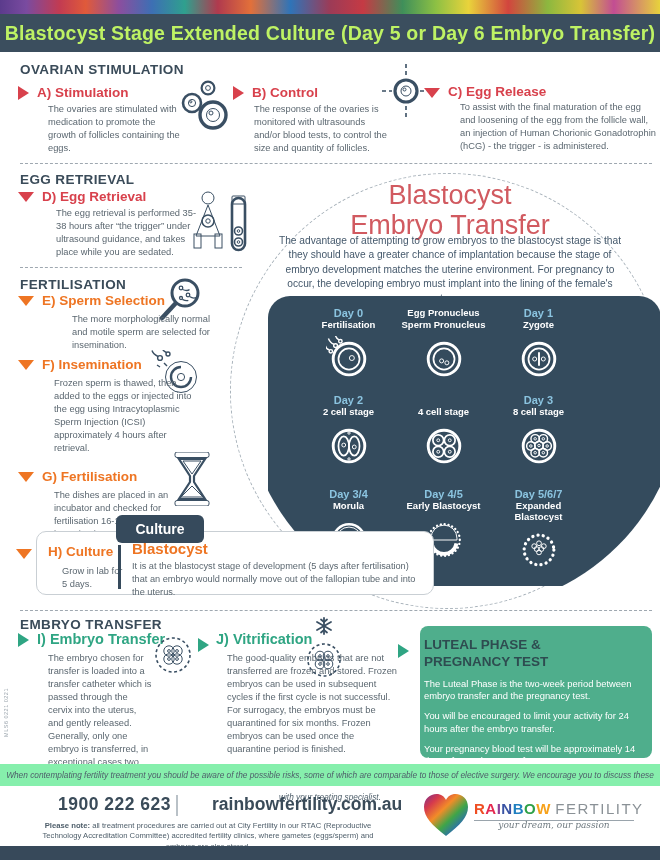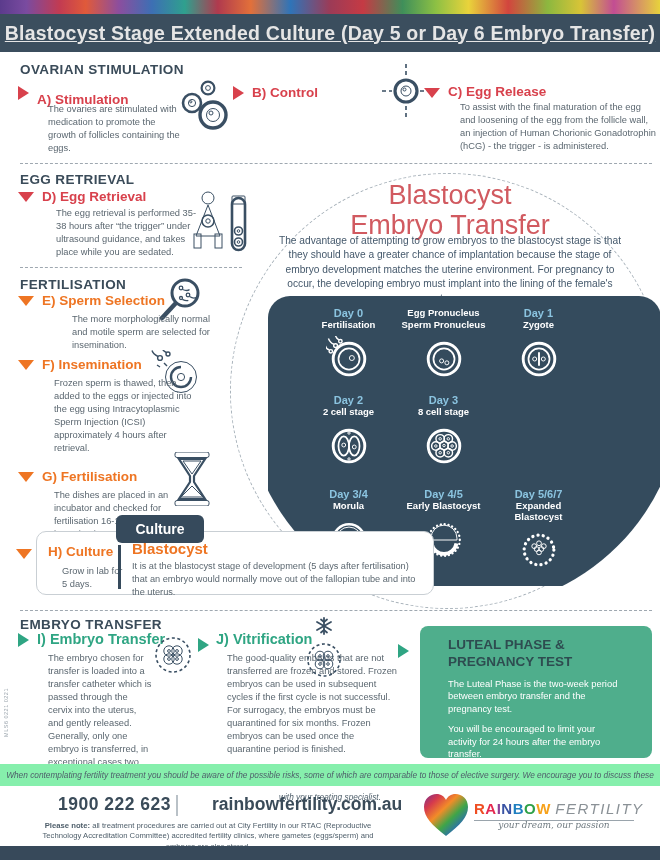--- a/index.html
+++ b/index.html
@@ -3,21 +3,21 @@
 <meta charset="utf-8">
 <style>
   * { margin:0; padding:0; box-sizing:border-box; }
   body { font-family:"Liberation Sans", sans-serif; background:#888; }
   #page { position:relative; width:660px; height:860px; background:#fff; overflow:hidden; margin:0 auto; }
 
   .rainbow { position:absolute; left:0; top:0; width:660px; height:14px;
     background:linear-gradient(90deg,#5B3B8C 0%,#7A4BA0 4%,#C23B52 9%,#E05A3A 13%,#8C4E9E 18%,#3D6FB4 23%,#2FA08E 28%,#B03A4E 33%,#E2703A 38%,#2F74B8 44%,#9C3B57 50%,#C53A44 55%,#3F8F5A 61%,#8CC044 66%,#E9D33B 71%,#D2453E 77%,#8CB83F 83%,#D8C437 88%,#C24D93 93%,#E7D23C 100%); }
   .header { position:absolute; left:0; top:14px; width:660px; height:38px; background:#3B4E5E;
     display:flex; align-items:center; justify-content:center; }
-  .header h1 { color:#e5e5e5; font-size:19.5px; font-weight:bold; letter-spacing:0.2px;text-decoration:underline; }
+  .header h1 { color:#bef264; font-size:19.5px; font-weight:bold; letter-spacing:0.2px; }
 
   .sec-title { position:absolute; font-size:13.5px; font-weight:bold; color:#3A4B59; letter-spacing:0.4px; }
   .lbl { position:absolute; font-size:13.5px; font-weight:bold; }
   .lbl.red { color:#D8414C; } .lbl.orange { color:#EE7523; } .lbl.green { color:#2FA583; font-size:14.5px; }
   .body { position:absolute; font-size:9.3px; color:#5B6770; line-height:1.4; }
 
   .arr-r { position:absolute; width:0; height:0; border-left:11px solid #D8414C; border-top:7px solid transparent; border-bottom:7px solid transparent; }
   .arr-d { position:absolute; width:0; height:0; border-top:10px solid #D8414C; border-left:8px solid transparent; border-right:8px solid transparent; }
   .arr-d.orange { border-top-color:#EE7523; }
   .arr-r.green { border-left-color:#2FA583; }
@@ -45,42 +45,42 @@
 
   
   .culture-box { position:absolute; left:36px; top:531px; width:398px; height:64px;
     background:#fff; border:1.6px solid #C9CFD4; border-radius:10px; }
   .culture-tab { position:absolute; left:116px; top:515px; width:88px; height:28px; background:#364A5C;
     border-radius:6px; color:#fff; font-size:14px; font-weight:bold; display:flex; align-items:center; justify-content:center; }
   .cul-divider { position:absolute; left:118px; top:545px; width:3px; height:44px; background:#364A5C; }
 
   
   .luteal { position:absolute; left:420px; top:626px; width:232px; height:132px; background:#4FAE8C;
-    border-radius:8px; padding:11px 28px; }
+    border-radius:8px; padding:11px 4px; }
   .luteal h3 { color:#2E4C50; font-size:13.5px; line-height:1.25; margin-bottom:7px; width:160px; }
   .luteal p { color:#fff; font-size:9.4px; line-height:1.35; margin-bottom:7px; }
 
   .side-code { position:absolute; left:3px; top:688px; writing-mode:vertical-rl; transform:rotate(180deg);
     font-size:5.5px; color:#9AA4AC; letter-spacing:0.5px; }
 
   .disclaimer { position:absolute; left:0; top:764px; width:660px; height:22px; background:#86efac;
     font-size:8.3px; color:#4E5E6A; text-align:center; line-height:22px;font-style:italic; }
 
   .phone { position:absolute; left:58px; top:794px; font-size:17.5px; font-weight:bold; color:#3A4B59; letter-spacing:0.5px; }
   .foot-div { position:absolute; left:176px; top:795px; width:1.5px; height:21px; background:#B9C1C7; }
   .website { position:absolute; left:212px; top:794px; font-size:17.5px; font-weight:bold; color:#3A4B59; }
   .note { position:absolute; left:28px; top:821px; width:360px; font-size:7.7px; color:#4E5E6A;
     text-align:center; line-height:1.35; }
   .note b { font-weight:bold; }
 
   .logo { position:absolute; left:422px; top:790px; width:216px; height:52px; }
   .logo-heart { position:absolute; left:0; top:2px; }
   .logo-words { position:absolute; left:52px; top:10px; width:160px; border-bottom:1.2px solid #9AA4AC; padding-bottom:2px; white-space:nowrap; }
   .logo-rainbow { font-size:15px; font-weight:bold; letter-spacing:0.5px; }
-  .logo-fert { font-size:15px; color:#8A9196; letter-spacing:1.5px;font-style:italic; }
+  .logo-fert { font-size:15px; color:#8A9196; letter-spacing:1.5px; }
   .logo-tag { position:absolute; left:52px; top:30px; width:160px; text-align:center;
     font-family:"DejaVu Serif", serif; font-style:italic; font-size:9px; color:#6F7A80; }
 
   .bottom-bar { position:absolute; left:0; top:846px; width:660px; height:14px; background:#37495A; }
 
   .left-icon path, .left-icon circle, .left-icon rect, .left-icon line, .left-icon ellipse, .left-icon polygon { stroke:#3A4F63; fill:none; }
 </style>
 </head>
 <body>
 
@@ -152,20 +152,35 @@
           <div class="s-day">Day 2</div>
           <div class="s-name">2 cell stage</div>
           <svg class="sicon" width="46" height="46" viewBox="-24 -24 48 48">
             <circle r="16.5" stroke-width="3"></circle>
             <ellipse cx="-5.5" cy="0" rx="5.5" ry="10" stroke-width="1.8"></ellipse>
             <ellipse cx="5.5" cy="0" rx="5.5" ry="10" stroke-width="1.8"></ellipse>
             <circle cx="-5.5" cy="-1" r="2" fill="#fff" stroke="none"></circle>
             <circle cx="5.5" cy="1" r="2" fill="#fff" stroke="none"></circle>
             <circle cx="0" cy="-13.5" r="1.2" fill="#fff" stroke="none"></circle>
             <circle cx="0" cy="13.5" r="1.2" fill="#fff" stroke="none"></circle>
+          </svg>
+        </div>
+        <div class="stage">
+          <div class="s-day"></div>
+          <div class="s-name">4 cell stage</div>
+          <svg class="sicon" width="46" height="46" viewBox="-24 -24 48 48">
+            <circle r="16.5" stroke-width="3"></circle>
+            <circle cx="-6" cy="-6" r="5.6" stroke-width="1.8"></circle>
+              <circle cx="6" cy="-6" r="5.6" stroke-width="1.8"></circle>
+            <circle cx="-6" cy="6" r="5.6" stroke-width="1.8"></circle>
+              <circle cx="6" cy="6" r="5.6" stroke-width="1.8"></circle>
+            <circle cx="-6" cy="-6" r="1.5" fill="#fff" stroke="none"></circle>
+              <circle cx="6" cy="-6" r="1.5" fill="#fff" stroke="none"></circle>
+            <circle cx="-6" cy="6" r="1.5" fill="#fff" stroke="none"></circle>
+              <circle cx="6" cy="6" r="1.5" fill="#fff" stroke="none"></circle>
           </svg>
         </div>
         <div class="stage">
           <div class="s-day">Day 3</div>
           <div class="s-name">8 cell stage</div>
           <svg class="sicon" width="46" height="46" viewBox="-24 -24 48 48">
             <circle r="16.5" stroke-width="3"></circle>
             <g stroke-width="1.5">
               <circle cx="-4" cy="-7.5" r="4.4"></circle>
                 <circle cx="4.5" cy="-7.5" r="4.4"></circle>
@@ -219,36 +234,37 @@
                 <circle cx="0" cy="2.5" r="2.5"></circle>
             </g>
           </svg>
         </div>
       </div>
     </div>
   </div>
 
   <div class="sec-title" style="left:20px; top:62px">OVARIAN STIMULATION</div>
   <div class="arr-r" style="left:18px; top:86px"></div>
-  <div class="lbl red" style="left:37px; top:92px">A) Stimulation</div>
+  <div class="lbl red" style="left:37px; top:85px">A) Stimulation</div>
   <div class="body" style="left:48px; top:103px; width:132px">The ovaries are stimulated with medication to promote the growth of follicles containing the eggs.</div>
 
   <svg class="left-icon" style="position:absolute; left:180px; top:80px" width="52" height="54" viewBox="0 0 52 54">
     <circle cx="33" cy="35" r="13" stroke-width="3.4"></circle>
     <circle cx="33" cy="35" r="6.5" fill="#3A4F63" stroke="none"></circle>
     <circle cx="31" cy="33" r="2" fill="#fff" stroke="none"></circle>
     <circle cx="12" cy="23" r="9" stroke-width="2.6"></circle>
     <circle cx="12" cy="23" r="3.6" fill="#3A4F63" stroke="none"></circle>
     <circle cx="10.8" cy="21.8" r="1.1" fill="#fff" stroke="none"></circle>
     <circle cx="28" cy="8" r="6.4" stroke-width="2.2"></circle>
     <circle cx="28" cy="8" r="2.4" fill="#3A4F63" stroke="none"></circle>
   </svg>
 
   <div class="arr-r" style="left:233px; top:86px"></div>
   <div class="lbl red" style="left:252px; top:85px">B) Control</div>
+  <div class="body" style="left:254px; top:103px; width:140px">The response of the ovaries is monitored with ultrasounds and/or blood tests, to control the size and quantity of follicles.</div>
 
   <svg class="left-icon" style="position:absolute; left:376px; top:62px" width="60" height="58" viewBox="0 0 60 58">
     <line x1="30" y1="2" x2="30" y2="14" stroke-width="1.6" stroke-dasharray="4 3"></line>
     <line x1="30" y1="44" x2="30" y2="56" stroke-width="1.6" stroke-dasharray="4 3"></line>
     <line x1="6" y1="29" x2="16" y2="29" stroke-width="1.6" stroke-dasharray="4 3"></line>
     <line x1="44" y1="29" x2="54" y2="29" stroke-width="1.6" stroke-dasharray="4 3"></line>
     <circle cx="30" cy="29" r="11" stroke-width="3.2"></circle>
     <circle cx="30" cy="29" r="5" fill="#3A4F63" stroke="none"></circle>
     <circle cx="28.5" cy="27.5" r="1.5" fill="#fff" stroke="none"></circle>
   </svg>

